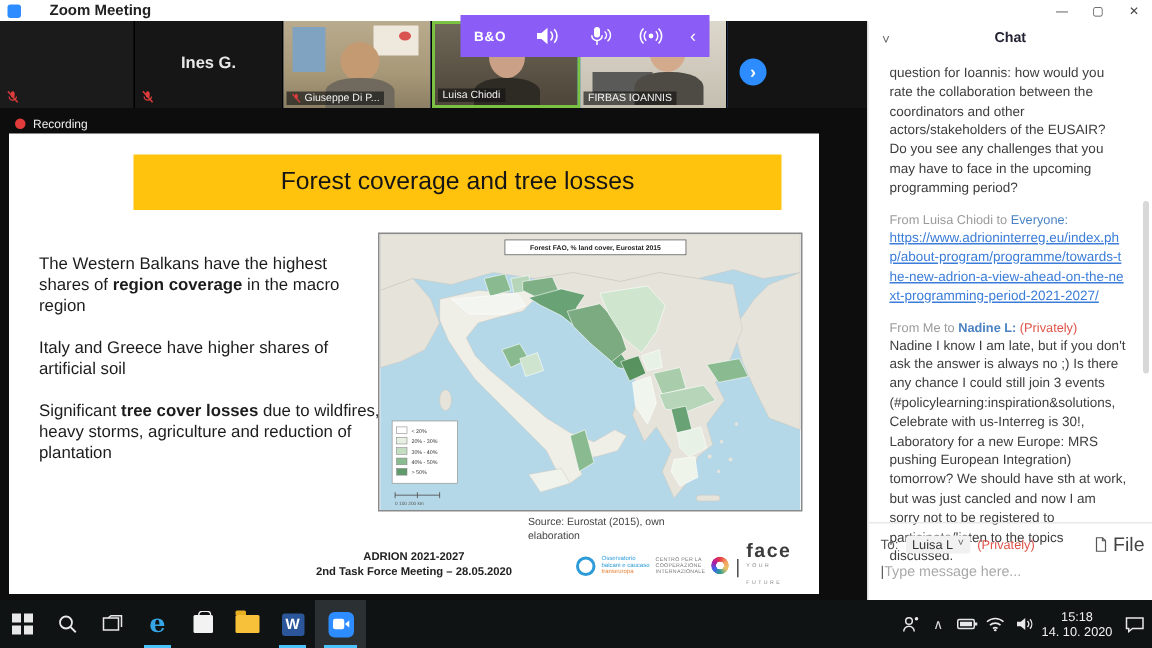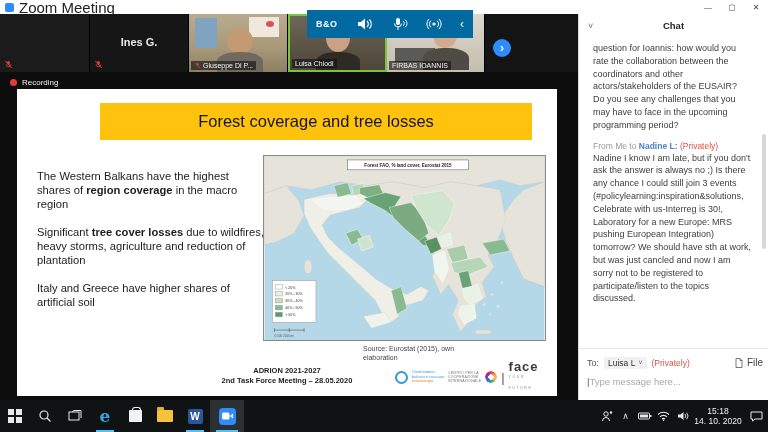--- a/index.html
+++ b/index.html
@@ -2,45 +2,45 @@
 <html><head>
 <meta charset="utf-8">
 <style>
   * { margin:0; padding:0; box-sizing:border-box; }
   body { background:#222; font-family:"Liberation Sans", sans-serif; }
   .screen { position:relative; width:768px; height:432px; background:#000; overflow:hidden; }
 
   
   .titlebar { position:absolute; left:0; top:0; width:768px; height:14px; background:#fff; display:flex; align-items:center; }
   .app-icon { width:9px; height:9px; border-radius:2px; margin-left:5px; }
-  .app-title { font-size:15px; color:#222; margin-left:5px; }
+  .app-title { font-size:10px; color:#222; margin-left:19px;font-weight:bold; }
   .win-controls { position:absolute; right:0; top:0; height:14px; display:flex; }
   .win-btn { width:24px; height:14px; display:flex; align-items:center; justify-content:center; font-size:8px; color:#444; cursor:default; }
 
   
   .video-strip { position:absolute; left:0; top:14px; width:634px; height:58px; background:#3b82f6; display:flex; }
   .tile { position:relative; height:58px; border-right:1px solid #000; overflow:hidden; }
   .tile-name-big { position:absolute; left:0; right:0; top:22px; text-align:center; color:#e8e8e8; font-size:11px; font-weight:bold; }
   .tile-label { position:absolute; left:2px; bottom:2px; background:rgba(20,20,20,0.65); color:#f2f2f2; font-size:7px; padding:1px 3px; display:flex; align-items:center; gap:2px; white-space:nowrap; }
   .mic-muted { position:absolute; left:4px; bottom:3px; }
   .head { position:absolute; border-radius:50%; }
   .shoulders { position:absolute; border-radius:45% 45% 0 0; }
   .next-btn { position:absolute; left:493px; top:39px; width:18px; height:18px; border-radius:50%; background:#2d8cff; color:#fff; font-size:12px; font-weight:bold; display:flex; align-items:center; justify-content:center; line-height:1; }
 
   
-  .osd { position:absolute; left:307px; top:10px; width:166px; height:28px; background:#0369a1; z-index:6; display:flex; align-items:center; justify-content:space-around; }
+  .osd { position:absolute; left:307px; top:10px; width:166px; height:28px; background:#8b5cf6; z-index:6; display:flex; align-items:center; justify-content:space-around; }
   .osd-logo { color:#fff; font-size:9px; font-weight:bold; letter-spacing:0.5px; }
   .osd-chevron { color:#fff; font-size:12px; }
 
   
   .share-area { position:absolute; left:0; top:72px; width:578px; height:328px; background:#0d0d0d; }
   .rec-bar { position:absolute; left:0; top:4px; width:578px; height:13px; display:flex; align-items:center; }
   .rec-dot { width:7px; height:7px; border-radius:50%; background:#e23b3b; margin-left:10px; }
   .rec-label { color:#eee; font-size:8px; margin-left:5px; }
-  .slide { position:absolute; left:17px; top:17px; width:540px; height:307px; background:#fff; }
+  .slide { position:absolute; left:6px; top:17px; width:540px; height:307px; background:#fff; }
 
   .banner { position:absolute; left:83px; top:14px; width:432px; height:37px; background:#ffc30d; display:flex; align-items:center; justify-content:center; }
   .banner-text { font-size:16.5px; color:#151515; }
 
   .slide-body { position:absolute; left:20px; top:80px; width:228px; color:#1c1c1c; font-size:11.2px; line-height:14px; }
   .slide-body p { margin-bottom:14px; }
   .b { font-weight:bold; }
 
   .map-wrap { position:absolute; left:246px; top:66px; width:283px; height:186px; border:1px solid #8a8a8a; }
   .map-source { position:absolute; left:346px; top:256px; width:160px; font-size:7px; color:#444; line-height:8.5px; }
@@ -71,21 +71,21 @@
   .msg-privately { color:#de5246; }
   .msg-body { font-size:9px; line-height:12.8px; color:#3d3d3d; }
   .msg-link { font-size:9px; line-height:13px; color:#3b7dd8; text-decoration:underline; word-break:break-all; display:block; }
   .chat-scrollbar { position:absolute; right:2px; top:120px; width:4px; height:115px; background:#d8d8d8; border-radius:2px; }
   .chat-divider { position:absolute; left:0; top:334px; width:100%; border-top:1px solid #e8e8e8; }
   .chat-to-row { position:absolute; left:8px; top:341px; width:176px; height:15px; display:flex; align-items:center; }
   .to-label { font-size:9px; color:#555; }
   .to-pill { margin-left:5px; background:#f1f1f1; border-radius:2px; padding:1px 4px; font-size:8.5px; color:#333; display:flex; align-items:center; gap:3px; }
   .to-pill .chev { font-size:7px; color:#666; }
   .to-privately { margin-left:5px; font-size:8.5px; color:#de5246; }
-  .file-btn { margin-left:auto; display:flex; align-items:center; gap:4px; font-size:10px; color:#444; }
+  .file-btn { margin-left:auto; display:flex; align-items:center; gap:4px; font-size:13px; color:#444; }
   .chat-input { position:absolute; left:8px; top:362px; width:176px; font-size:9.5px; color:#a9a9a9; }
   .caret { color:#555; font-weight:normal; }
 
   
   .taskbar { position:absolute; left:0; top:400px; width:768px; height:32px; background:#101314; display:flex; align-items:center; }
   .tb-cell { position:relative; width:30px; height:32px; display:flex; align-items:center; justify-content:center; flex:none; }
   .tb-active { background:#2b3033; }
   .tb-underline { position:absolute; left:6px; right:6px; bottom:0; height:2px; background:#4cc2ff; }
   .edge-e { color:#35a5e5; font-size:17px; font-weight:bold; font-family:"DejaVu Serif", serif; }
   .word-box { width:15px; height:15px; background:#2b579a; color:#fff; font-size:10px; font-weight:bold; display:flex; align-items:center; justify-content:center; border-radius:2px; }
@@ -193,22 +193,22 @@
       <div class="rec-label">Recording</div>
     </div>
 
     <div class="slide">
       <div class="banner">
         <span class="banner-text">Forest coverage and tree losses</span>
       </div>
 
       <div class="slide-body">
         <p><span>The Western Balkans have the highest shares of </span><span class="b">region coverage</span><span> in the macro region</span></p>
+        <p><span>Italy and Greece have higher shares of artificial soil</span></p>
         <p><span>Significant </span><span class="b">tree cover losses</span><span> due to wildfires, heavy storms, agriculture and reduction of plantation</span></p>
-        <p><span>Italy and Greece have higher shares of artificial soil</span></p>
       </div>
 
       <div class="map-wrap">
         <svg width="281" height="184" viewBox="0 0 283 186">
           <rect x="0" y="0" width="283" height="186" fill="#b5d8e8"></rect>
 
           <path d="M0,0 H283 V26 L258,30 L238,24 L214,30 L188,26 L162,32 L130,26 L104,30 L76,26 L48,34 L22,30 L0,38 Z" fill="#e6e3db" stroke="#c9c4b8" stroke-width="0.3"></path>
           <path d="M283,26 L283,132 L262,124 L252,104 L244,86 L238,64 L252,44 L262,34 Z" fill="#e6e3db" stroke="#c9c4b8" stroke-width="0.3"></path>
           <path d="M0,38 L22,30 L34,44 L40,60 L30,78 L14,86 L0,90 Z" fill="#e6e3db" stroke="#c9c4b8" stroke-width="0.3"></path>
 
@@ -307,20 +307,22 @@
     <div class="chat-header">
       <span class="chat-collapse">˅</span>
       <div class="chat-title">Chat</div>
     </div>
 
     <div class="chat-msgs">
       <div class="msg">
         <div class="msg-body">question for Ioannis: how would you rate the collaboration between the coordinators and other actors/stakeholders of the EUSAIR? Do you see any challenges that you may have to face in the upcoming programming period?</div>
       </div>
       <div class="msg">
+        <div class="msg-header"><span>From </span><span class="msg-sender">Luisa Chiodi</span><span> to </span><span class="msg-recipient">Everyone:</span></div>
+        <a class="msg-link">https://www.adrioninterreg.eu/index.php/about-program/programme/towards-the-new-adrion-a-view-ahead-on-the-next-programming-period-2021-2027/</a>
       </div>
       <div class="msg">
         <div class="msg-header"><span>From Me to </span><span class="msg-recipient" style="font-weight:bold;">Nadine L:</span><span class="msg-privately"> (Privately)</span></div>
         <div class="msg-body">Nadine I know I am late, but if you don't ask the answer is always no ;) Is there any chance I could still join 3 events (#policylearning:inspiration&amp;solutions, Celebrate with us-Interreg is 30!, Laboratory for a new Europe: MRS pushing European Integration) tomorrow? We should have sth at work, but was just cancled and now I am sorry not to be registered to participate/listen to the topics discussed.</div>
       </div>
     </div>
 
     <div class="chat-scrollbar"></div>
     <div class="chat-divider"></div>
 

